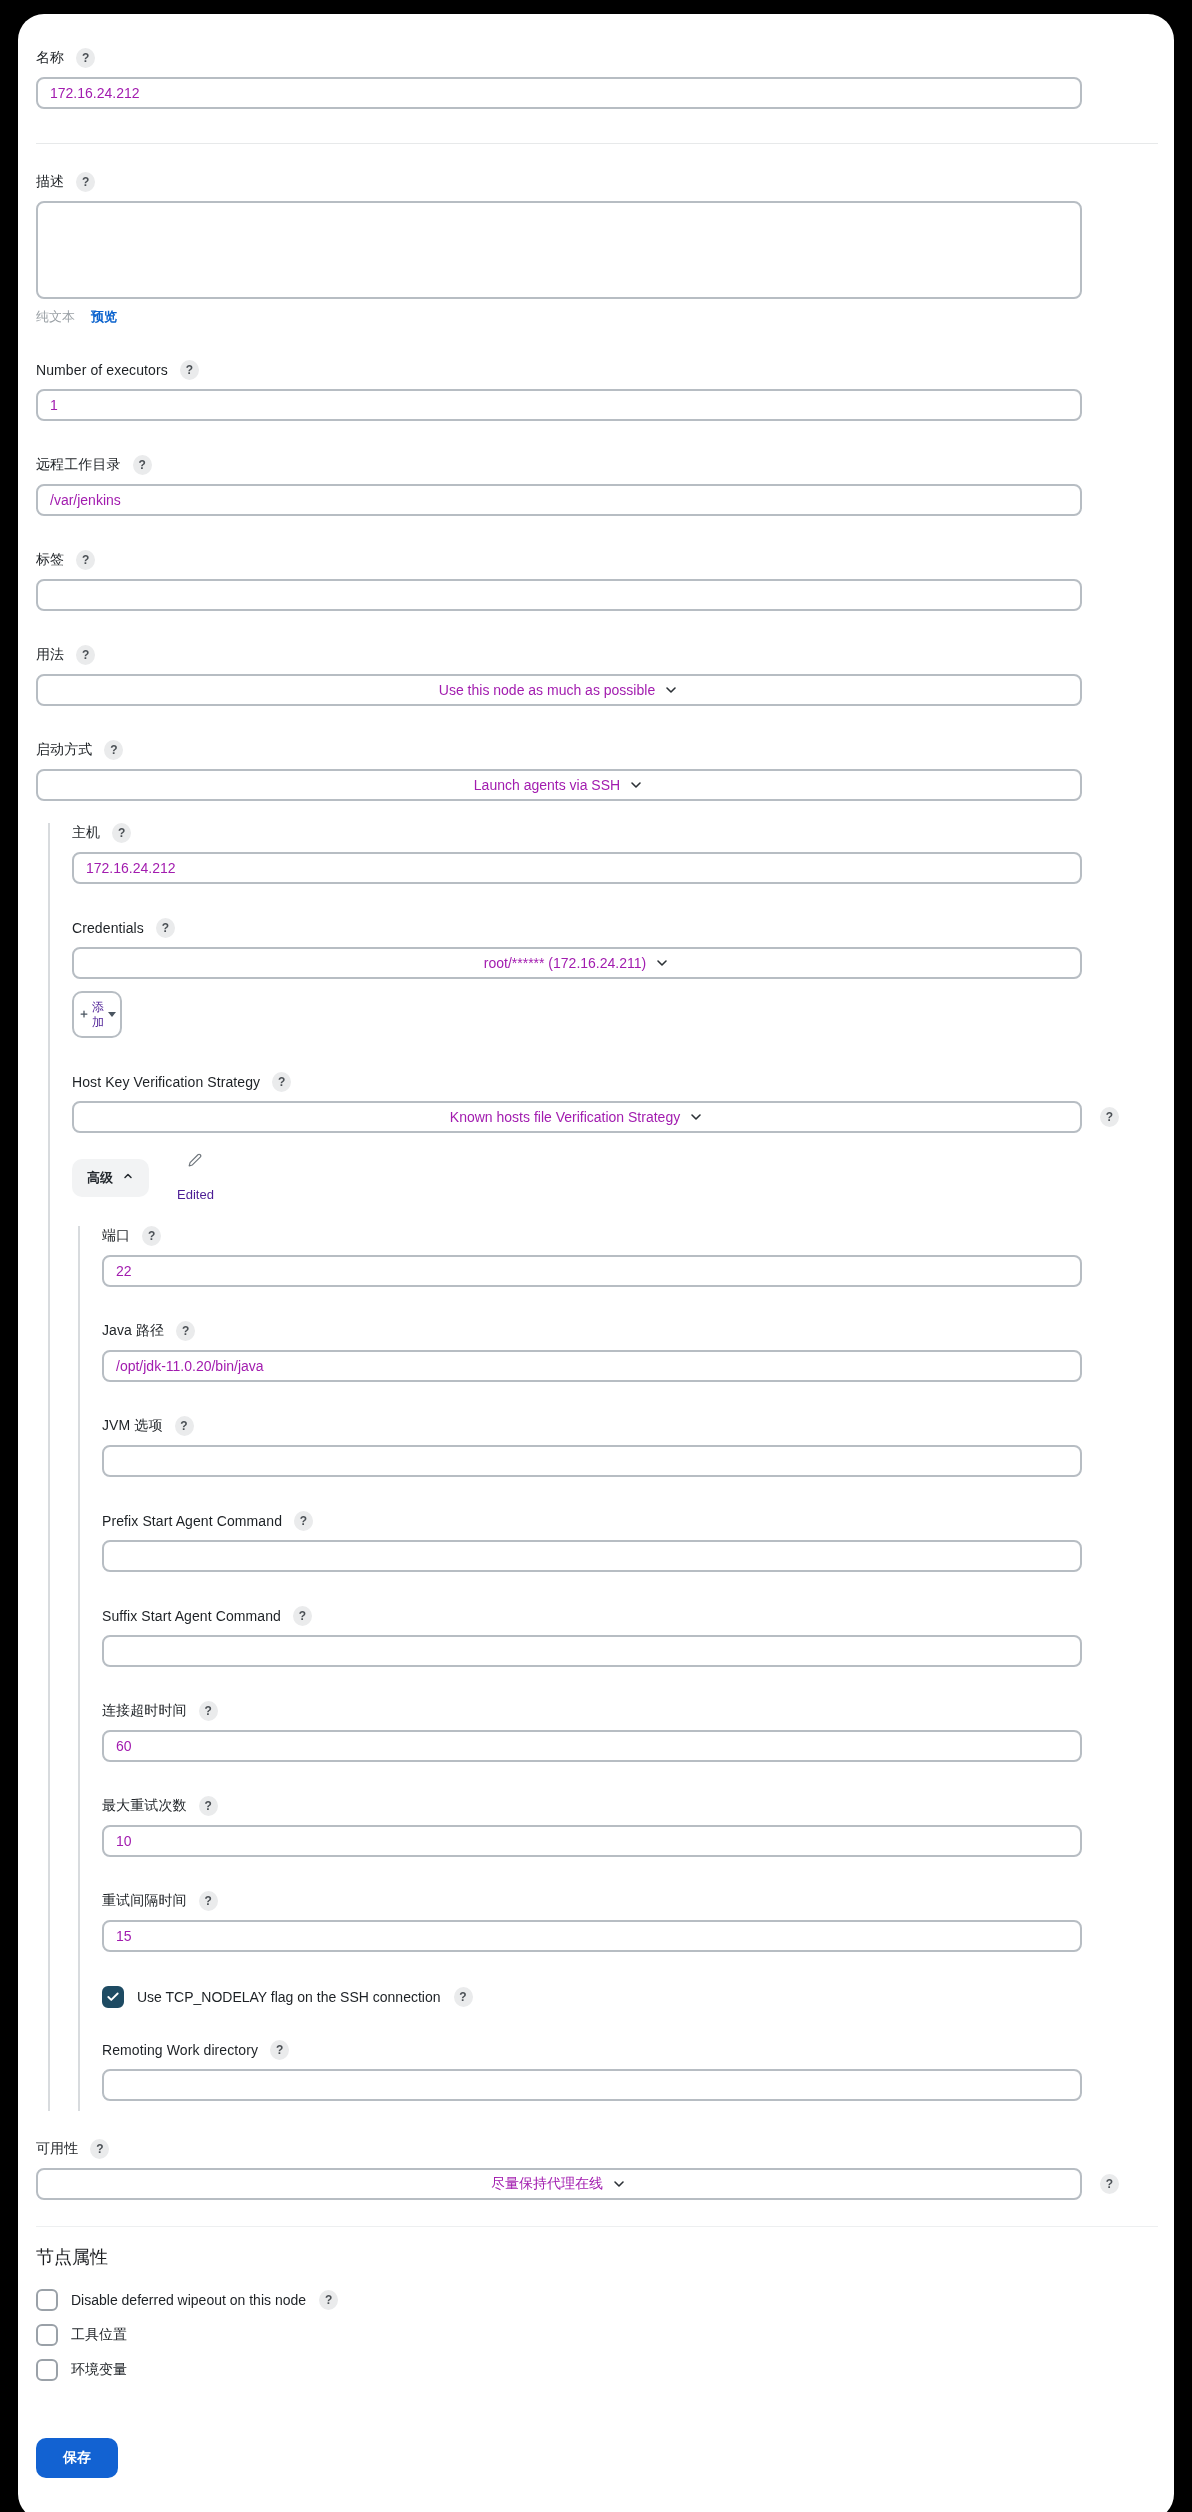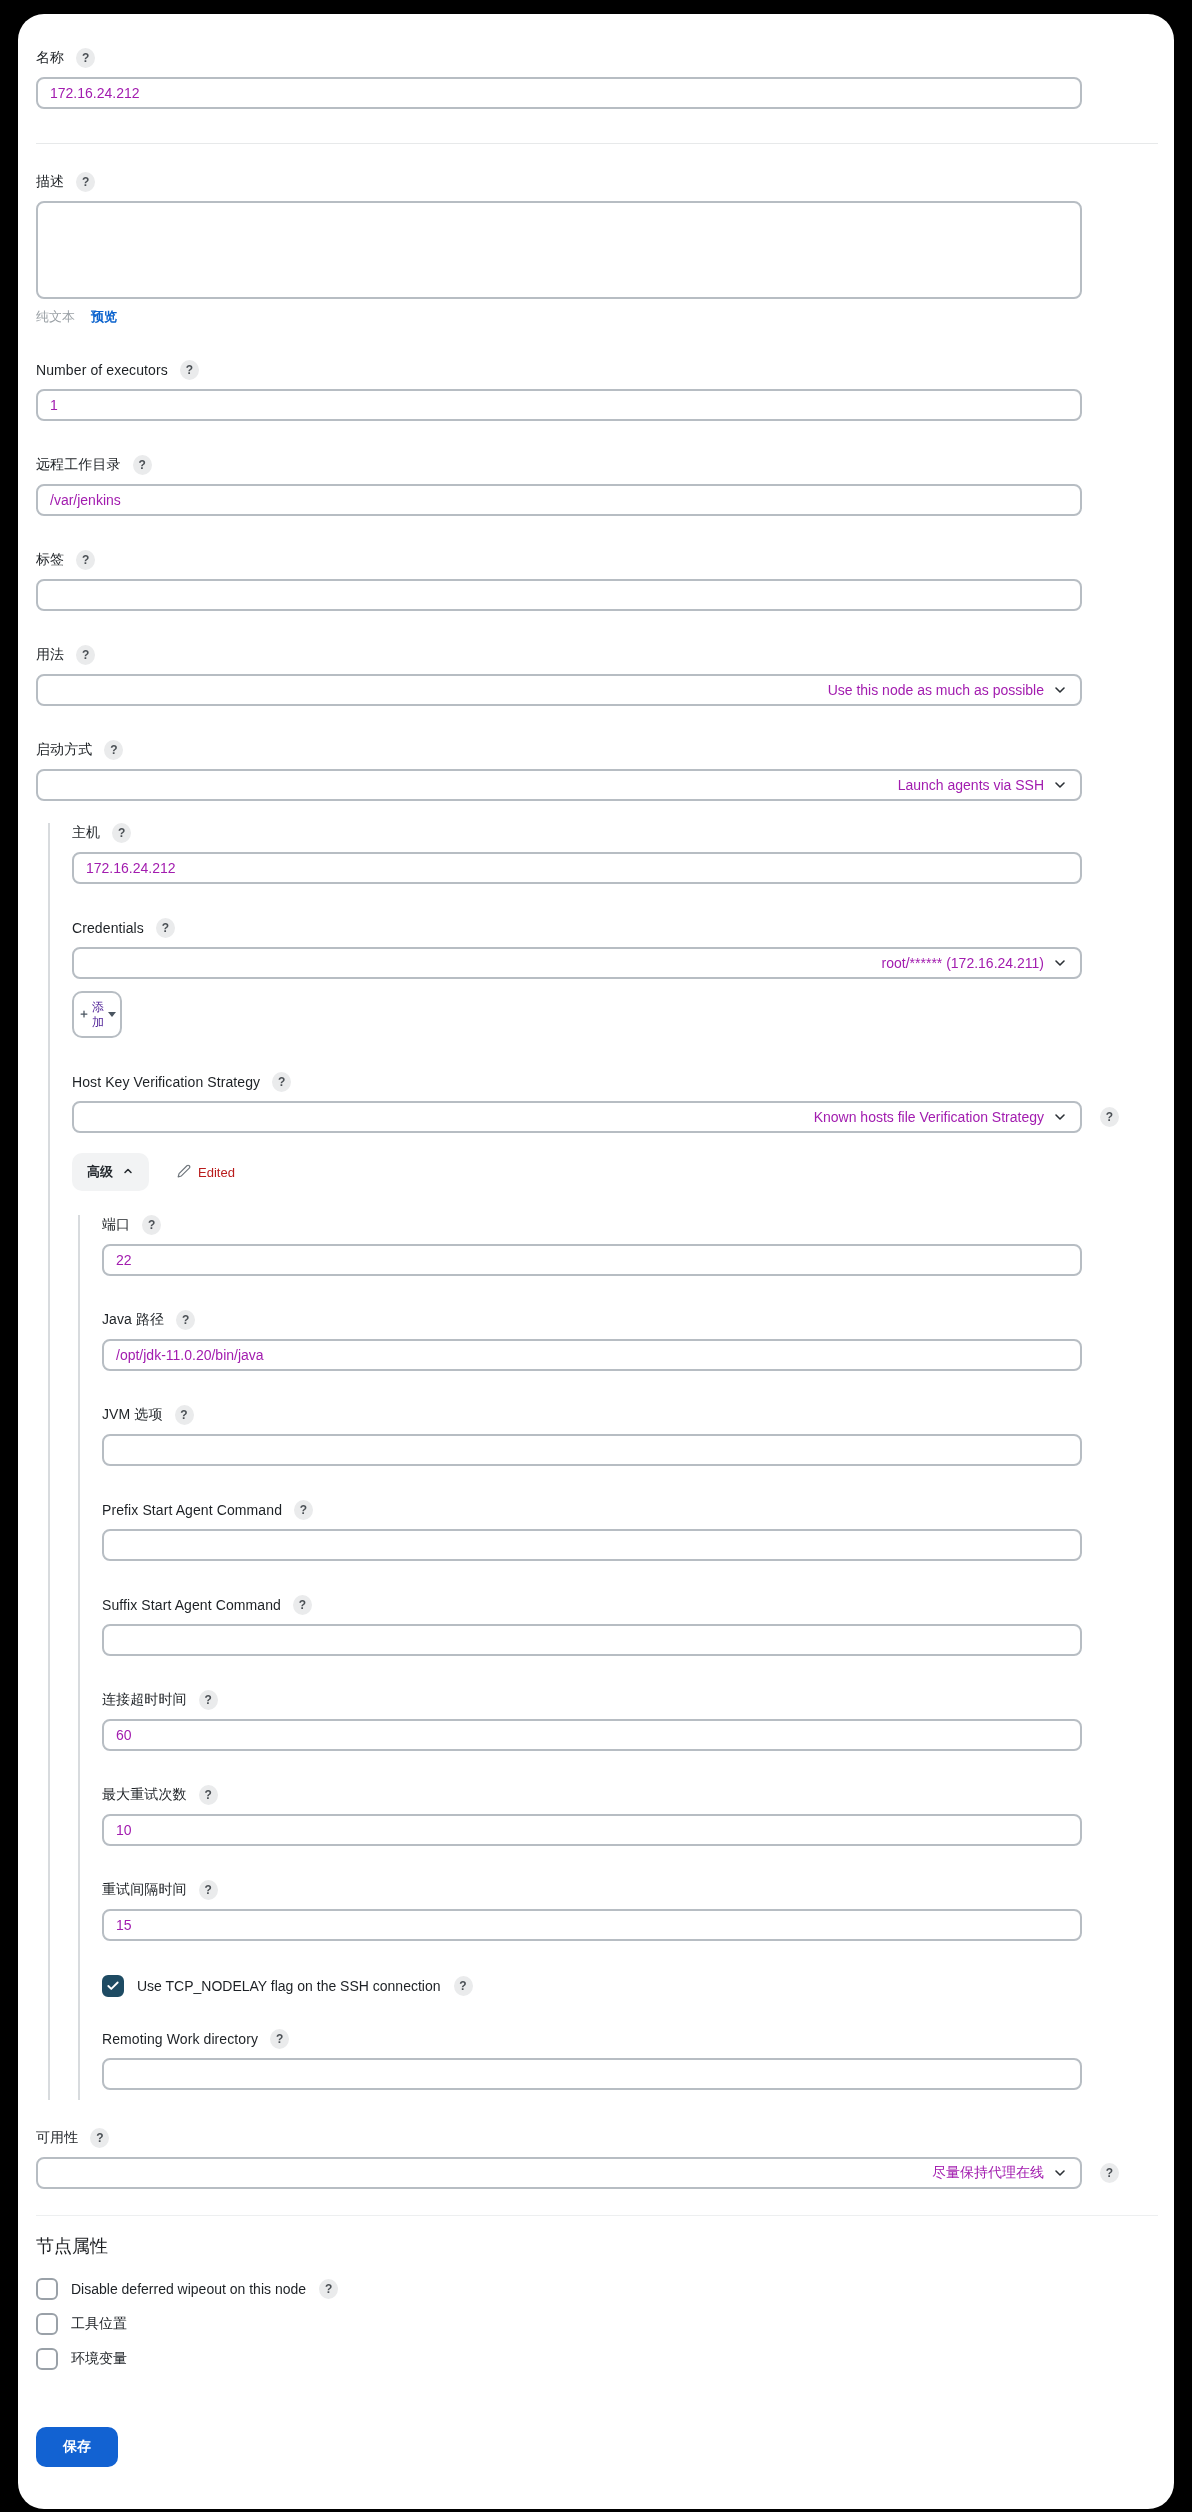--- a/index.html
+++ b/index.html
@@ -31,21 +31,21 @@
   .control {
     display:block;
     height:32px; width:calc(100% - 76px);
     border:2px solid #b7bdc3; border-radius:8px;
     background:#fff; color:#a21caf;
     font-size:14px; font-family:"Liberation Sans", sans-serif;
     padding:0 12px; outline:none;
   }
   textarea.control { height:98px; padding:8px 12px; resize:none; }
   .select {
-    display:flex; align-items:center; justify-content:flex-end;
+    display:flex; align-items:center; justify-content:center;
     cursor:pointer; gap:8px;
   }
   .select .chev { display:inline-flex; flex:none; }
   .row { display:flex; align-items:center; }
   .row .control { flex:0 0 calc(100% - 76px); }
   .row .help { margin-left:18px; }
   .divider { border:none; border-top:1px solid #e7e9ea; margin:0 0 28px; }
   .divider-soft { border:none; border-top:1px solid #edefF0; margin:2px 0 18px; }
   .desc-footer { display:flex; gap:16px; margin-top:9px; font-size:13px; }
   .desc-footer .plain { color:#9ba1a6; }
@@ -68,21 +68,21 @@
   .add-btn .add-label { font-size:12px; width:13px; line-height:1.2; word-break:break-all; color:#4c1d95; }
   .caret { width:0; height:0; border-left:4px solid transparent; border-right:4px solid transparent; border-top:5px solid #4a5560; }
   
   .adv-row { display:flex; align-items:center; margin:6px 0 24px; }
   .adv-pill {
     display:inline-flex; align-items:center; gap:9px;
     background:#f2f3f4; border:none; border-radius:10px;
     padding:10px 15px; font-size:13px; font-weight:700; color:#24292e;
     font-family:"Liberation Sans", sans-serif; cursor:pointer;
   }
-  .edited { display:inline-flex; align-items:center; gap:7px; color:#b91c1c; font-size:13px; margin-left:28px; }
+  .edited { display:inline-flex; align-items:center; gap:17px; color:#4c1d95; font-size:13px; margin-left:28px;flex-direction:column; }
   
   .check-row { display:flex; align-items:center; gap:13px; font-size:14px; color:#1d2125; margin-bottom:13px; }
   .checkbox {
     width:22px; height:22px; flex:none;
     border:2px solid #9aa1a8; border-radius:6px; background:#fff;
     display:inline-flex; align-items:center; justify-content:center; cursor:pointer;
   }
   .checkbox svg { display:none; }
   .checkbox.checked { background:#1e4b63; border-color:#1e4b63; }
   .checkbox.checked svg { display:block; }

